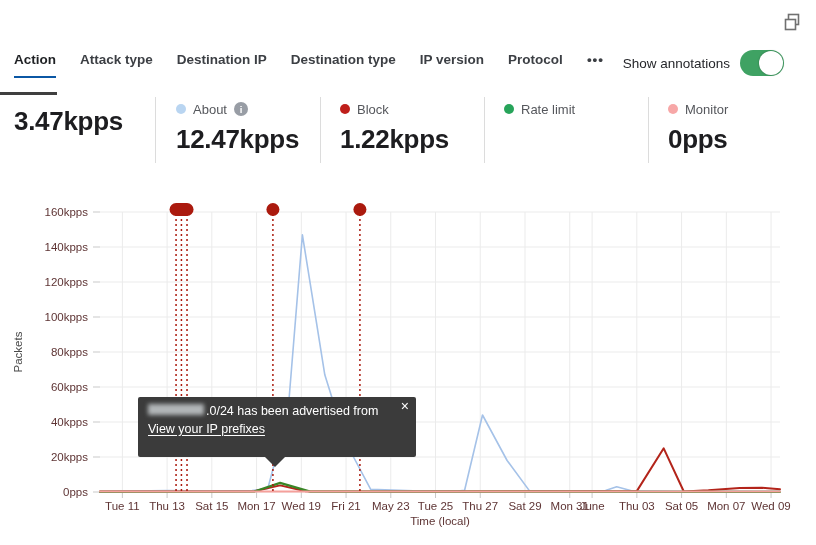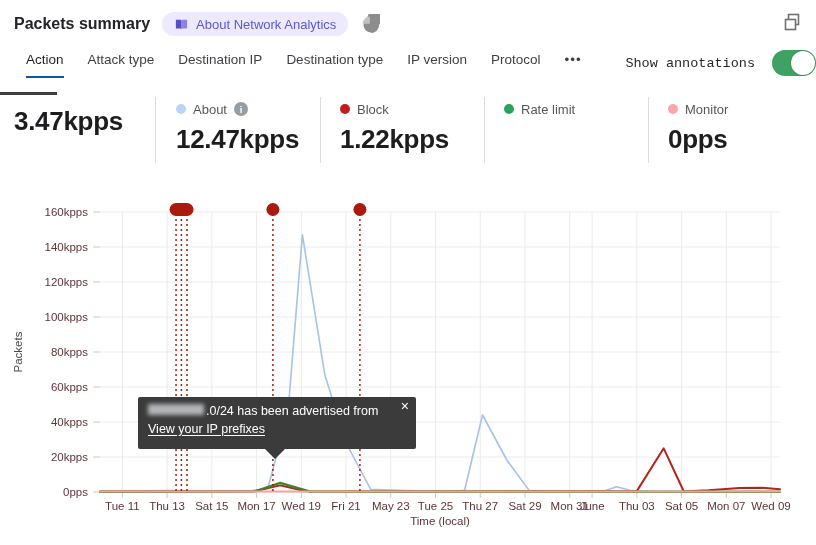--- a/index.html
+++ b/index.html
@@ -8,77 +8,61 @@
 
   
   .hdr{position:absolute;left:14px;top:10px;height:28px;display:flex;align-items:center;gap:12px;}
   .title{font-size:16px;font-weight:700;color:#232428;}
   .badge{display:flex;align-items:center;gap:7px;height:24px;padding:0 12px;border-radius:13px;
          background:#eceafc;color:#5e57cd;font-size:13px;cursor:pointer;}
   .pie-icon{width:20px;height:20px;}
   .popout{position:absolute;right:14px;top:12px;width:20px;height:20px;cursor:pointer;}
 
   
-  .tabs{position:absolute;left:26px;top:52px;display:flex;gap:24px;font-size:13.5px;color:#3c3f44;}
+  .tabs{position:absolute;left:14px;top:52px;display:flex;gap:24px;font-size:13.5px;color:#3c3f44;font-weight:bold;}
   .tab{padding-bottom:9px;cursor:pointer;white-space:nowrap;}
   .tab.active{color:#1f2124;border-bottom:2px solid #0b57a4;}
   .tab-more{letter-spacing:1px;color:#3c3f44;}
-  .toggle-row{position:absolute;right:0;top:50px;display:flex;align-items:center;gap:17px;font-family:Liberation Mono, monospace;}
+  .toggle-row{position:absolute;right:32px;top:50px;display:flex;align-items:center;gap:10px;}
   .toggle-label{font-size:13.5px;color:#26272b;}
   .toggle{width:44px;height:26px;border-radius:13px;position:relative;cursor:pointer;}
   .knob{position:absolute;top:1px;right:1px;width:24px;height:24px;border-radius:50%;
         background:#fff;box-shadow:0 0 2px rgba(0,0,0,.35);}
 
   
   .sel-ind{position:absolute;left:0;top:92px;width:57px;height:3px;background:#3f3f3f;}
   .vdiv{position:absolute;top:97px;width:1px;height:66px;background:#dcdcdc;}
   .stat{position:absolute;top:100px;}
   .stat-lr{display:flex;align-items:center;gap:7px;font-size:13px;color:#55575c;height:18px;}
   .dot{width:10px;height:10px;border-radius:50%;display:inline-block;}
   .info-i{width:14px;height:14px;border-radius:50%;background:#989da5;color:#fff;font-size:9.5px;
           font-weight:700;display:inline-flex;align-items:center;justify-content:center;font-style:normal;}
   .stat-val{margin-top:6px;font-size:26px;font-weight:600;color:#1d1d20;letter-spacing:-.3px;}
 
   
   #chart-svg{position:absolute;left:0;top:190px;}
 
   
-  .tooltip{position:absolute;left:138px;top:397px;width:278px;height:52px;background:#3b3b3b;
+  .tooltip{position:absolute;left:138px;top:397px;width:278px;height:60px;background:#3b3b3b;
            color:#fff;font-size:12.5px;line-height:1.42;border-radius:2px;padding:6px 10px;
            box-sizing:border-box;z-index:5;}
   .tooltip .tline{white-space:nowrap;}
   .redacted{display:inline-block;width:56px;height:11px;background:#b2b6b8;filter:blur(2px);
             border-radius:1px;vertical-align:baseline;margin-right:2px;}
   .tt-close{position:absolute;right:7px;top:2px;color:#fff;font-size:14px;line-height:14px;cursor:pointer;}
   .tt-link{color:#fff;text-decoration:underline;text-underline-offset:2px;cursor:pointer;text-align:right;}
   .tt-caret{position:absolute;left:126px;bottom:-10px;width:0;height:0;
             border-left:11px solid transparent;border-right:11px solid transparent;
             border-top:11px solid #3b3b3b;}
 </style>
 </head>
 <body>
 
 <div id="app">
 
-  <div class="hdr">
-    <span class="title">Packets summary</span>
-    <span class="badge">
-      <svg width="15" height="15" viewBox="0 0 16 16">
-        <path d="M2 3h5c.7 0 1.1.4 1.1 1v9.2c0-.6-.4-1-1.1-1H2z" fill="#554ec6"></path>
-        <path d="M14 3H9c-.7 0-1.1.4-1.1 1v9.2c0-.6.4-1 1.1-1h5z" fill="#8b84dd"></path>
-      </svg>
-      <span>About Network Analytics</span>
-    </span>
-    <svg class="pie-icon" viewBox="0 0 20 20">
-      <path d="M11 11 L11 3 A8 8 0 0 1 19 11 Z" fill="#8d8d8d" transform="rotate(90 11 11)"></path>
-      <path d="M10.5 10.5 A7.5 7.5 0 1 1 3 10.5 L10.5 10.5 Z" fill="#8d8d8d" transform="rotate(180 10.75 10.75)"></path>
-      <circle cx="11" cy="11" r="7.5" fill="#8d8d8d"></circle>
-      <path d="M9.8 9.8 L9.8 2.6 A7.2 7.2 0 0 0 2.6 9.8 Z" fill="#c3c3c3"></path>
-    </svg>
-  </div>
   <svg class="popout" viewBox="0 0 20 20">
     <rect x="6.5" y="2.5" width="10" height="10" fill="none" stroke="#707070" stroke-width="1.6"></rect>
     <rect x="3.5" y="7.5" width="10" height="10" fill="#fff" stroke="#707070" stroke-width="1.6"></rect>
   </svg>
 
   <div class="tabs">
     <span class="tab active">Action</span>
     <span class="tab">Attack type</span>
     <span class="tab">Destination IP</span>
     <span class="tab">Destination type</span>

